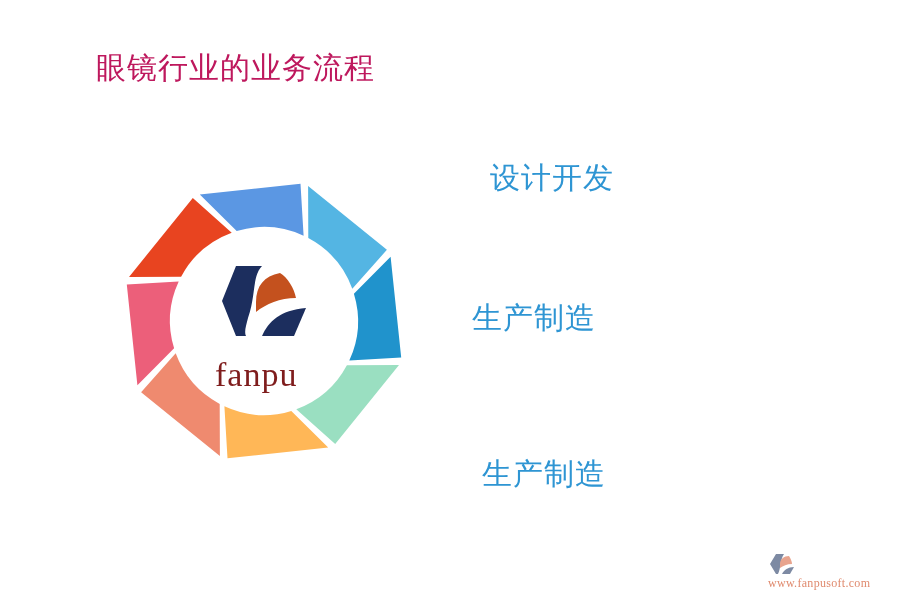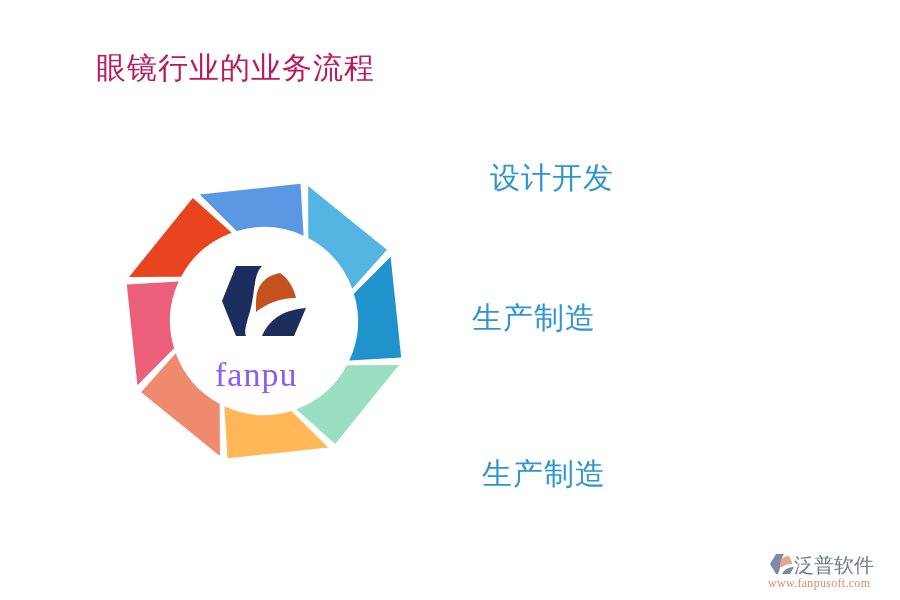--- a/index.html
+++ b/index.html
@@ -12,21 +12,21 @@
     font-size: 30px; color: #be185d; letter-spacing: 1px;
     font-family: "DejaVu Serif", serif; white-space: nowrap;
   }
   .ring { position: absolute; left: 0; top: 0; }
   .step {
     position: absolute; font-size: 30px; color: #2e95d3;
     font-family: "DejaVu Sans", sans-serif; white-space: nowrap; letter-spacing: 1px;
   }
   .fanpu-text {
     position: absolute; left: 215px; top: 356px;
-    font-size: 34px; color: #8b5cf6; font-family: "Liberation Serif", serif; letter-spacing: 1px;
+    font-size: 34px; color: #7f1d1d; font-family: "Liberation Serif", serif; letter-spacing: 1px;
   }
   .brand {
     position: absolute; left: 768px; top: 552px; width: 130px; height: 40px;
   }
   .brand-name {
     position: absolute; left: 26px; top: 0px; font-size: 20px; color: #6e7a90;
     font-family: "DejaVu Sans", sans-serif; white-space: nowrap;
   }
   .brand-url {
     position: absolute; left: 0px; top: 24px; font-size: 12px; color: #e08a6e;
@@ -62,15 +62,14 @@
 <div class="step" style="left:490px; top:158px;">设计开发</div>
 <div class="step" style="left:472px; top:298px;">生产制造</div>
 <div class="step" style="left:482px; top:454px;">生产制造</div>
 
 <div class="brand">
   <svg class="brand-logo" width="24" height="22">
     <path d="M6 0 L14 0 C10 6 11 14 8 20 L6 20 L0 10 Z" fill="#7d8aa3"></path>
     <path d="M10 10 C10 5 14 2 19 2 C21 5 22 8 22 10 C17 10 13 12 10 14 Z" fill="#e8a48e"></path>
     <path d="M12 20 C14 16 18 13 24 13 L20 20 Z" fill="#7d8aa3"></path>
   </svg>
-  <div class="brand-name">泛普软件</div>
   <div class="brand-url">www.fanpusoft.com</div>
 </div>
 
 </body></html>

